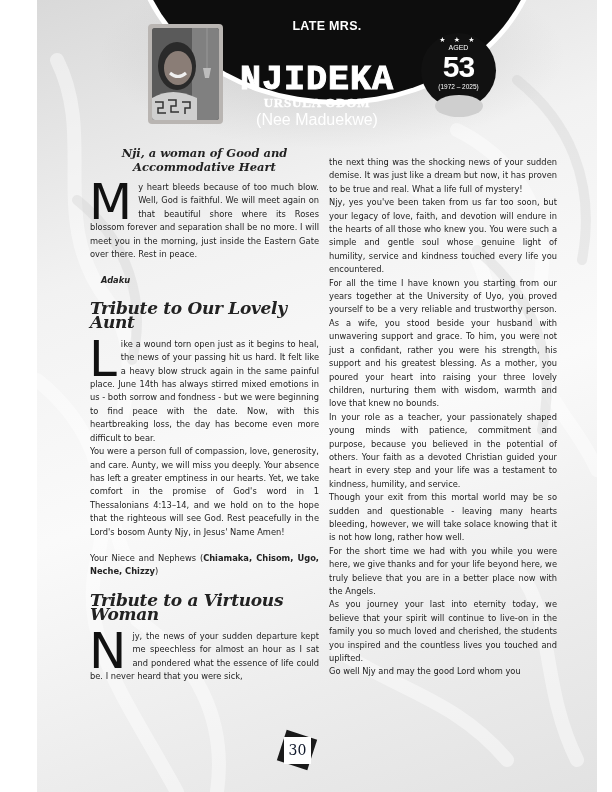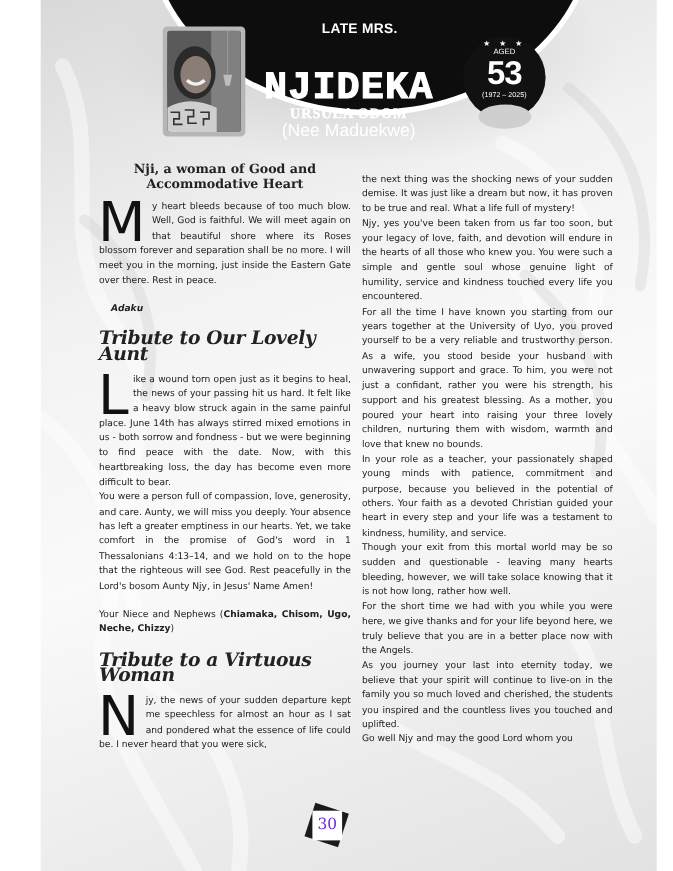--- a/index.html
+++ b/index.html
@@ -58,21 +58,21 @@
   .age-number {
     font-family: "Liberation Sans", sans-serif; font-weight: bold; font-size: 30px;
     line-height: 32px; letter-spacing: -1px;
   }
   .age-years { font-family: "Liberation Sans", sans-serif; font-size: 6.5px; line-height: 8px; }
 
   .col { position: absolute; font-family: "DejaVu Sans", sans-serif; color: #222; font-size: 8.3px; line-height: 13.4px; }
   .col-left { left: 53px; top: 146px; width: 229px; }
   .col-right { left: 292px; top: 156px; width: 228px; }
   .heading-center {
-    font-family: "DejaVu Serif", serif; font-weight: bold; font-size: 11.5px;
+    font-family: "DejaVu Serif", serif; font-style: italic; font-weight: bold; font-size: 11.5px;
     line-height: 14px; text-align: center; color: #222; margin: 0 0 7px 0;
   }
   .heading-left {
     font-family: "DejaVu Serif", serif; font-style: italic; font-weight: bold; font-size: 17px;
     line-height: 14px; color: #222; margin: 0 0 9px 0; letter-spacing: -0.3px;
   }
   p { margin: 0; text-align: justify; }
   .dropcap {
     float: left; font-family: "DejaVu Sans", sans-serif; font-size: 50px; line-height: 38px;
     margin: 2px 6px 0 -1px; color: #111; font-weight: normal;
@@ -83,21 +83,21 @@
   .sign-line { margin: 0; }
   .bold { font-weight: bold; }
 
   .page-num-wrap { position: absolute; left: 235px; top: 732px; width: 48px; height: 40px; }
   .page-num-deco {
     position: absolute; left: 9px; top: 2px; width: 32px; height: 32px; background: #1a1a1a;
     transform: rotate(18deg);
   }
   .page-num-box {
     position: absolute; left: 12px; top: 5px; width: 27px; height: 27px; background: #ffffff;
-    font-family: "DejaVu Serif", serif; font-size: 14px; line-height: 27px; text-align: center; color: #6d28d9;
+    font-family: "DejaVu Serif", serif; font-size: 14px; line-height: 27px; text-align: center; color: #0f172a;
   }
 </style>
 </head>
 <body>
 
 <div class="page">
   <svg class="bg-pattern" viewBox="0 0 560 792" preserveAspectRatio="none">
     <g fill="none" stroke="#ffffff" stroke-opacity="0.45" stroke-width="14" stroke-linecap="round">
       <path d="M20 60 C 60 140, 10 220, 70 300 S 40 460, 90 560"></path>
       <path d="M0 380 C 50 420, 80 480, 60 560 S 90 700, 140 792"></path>

